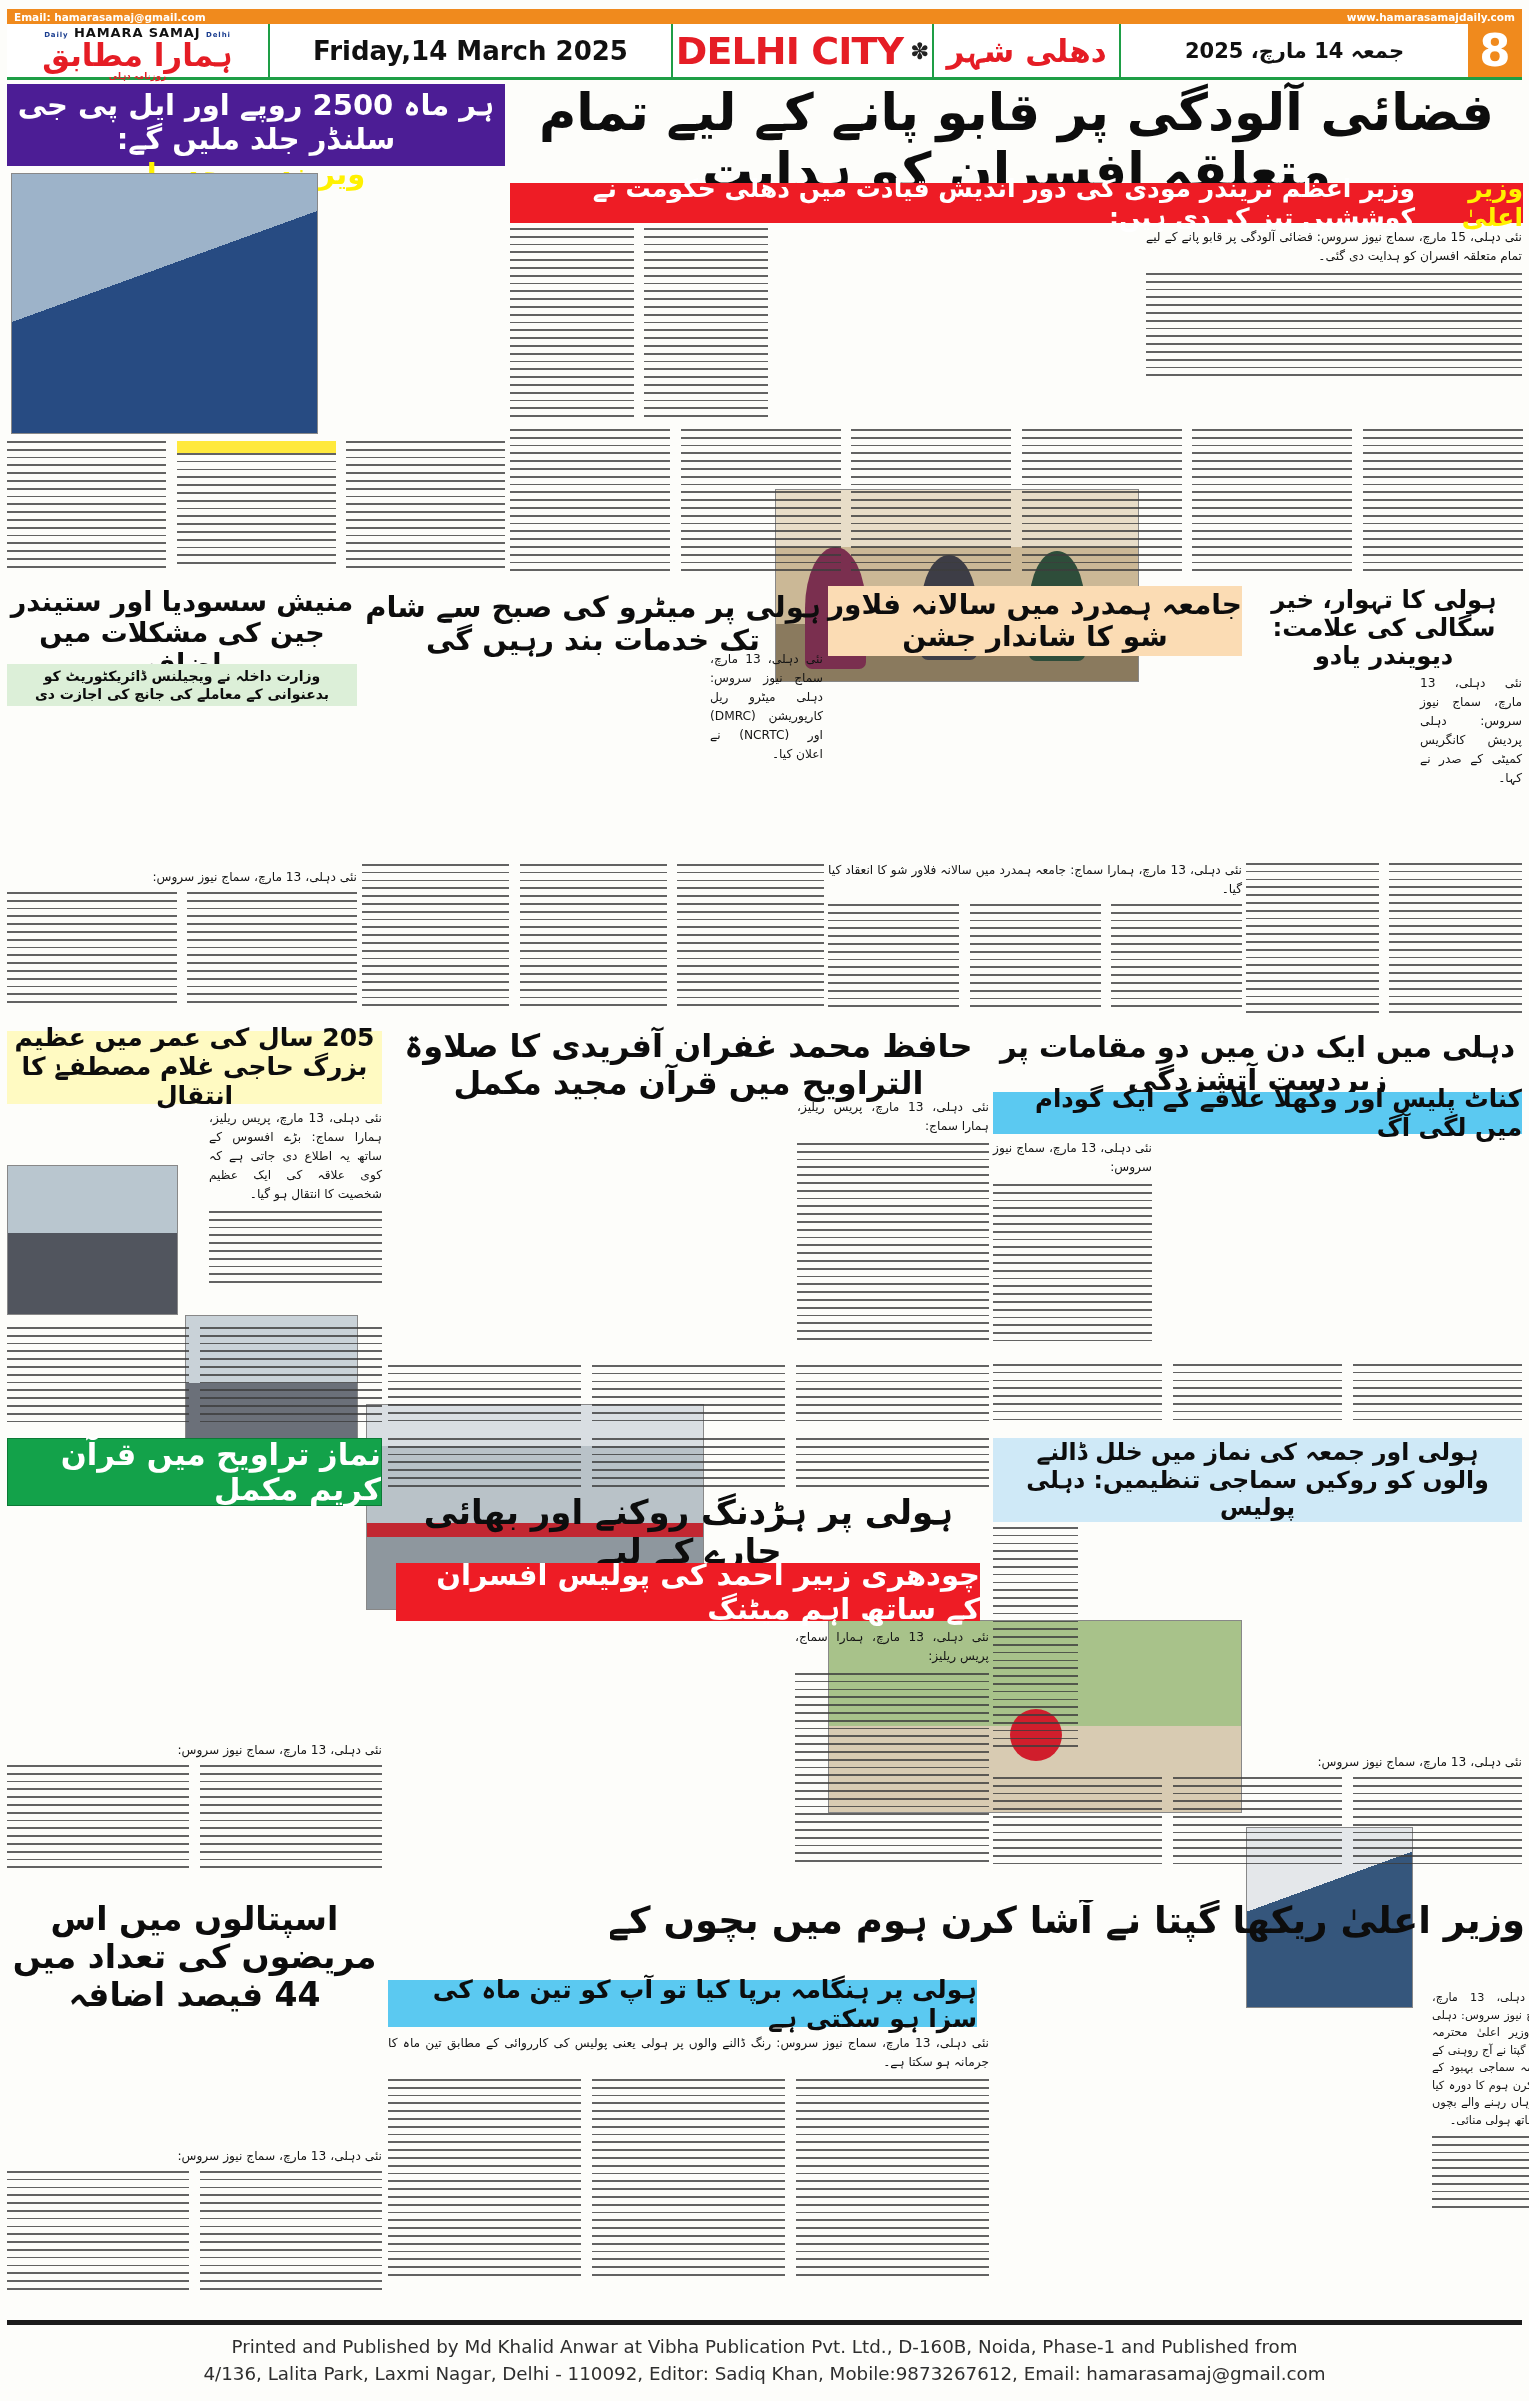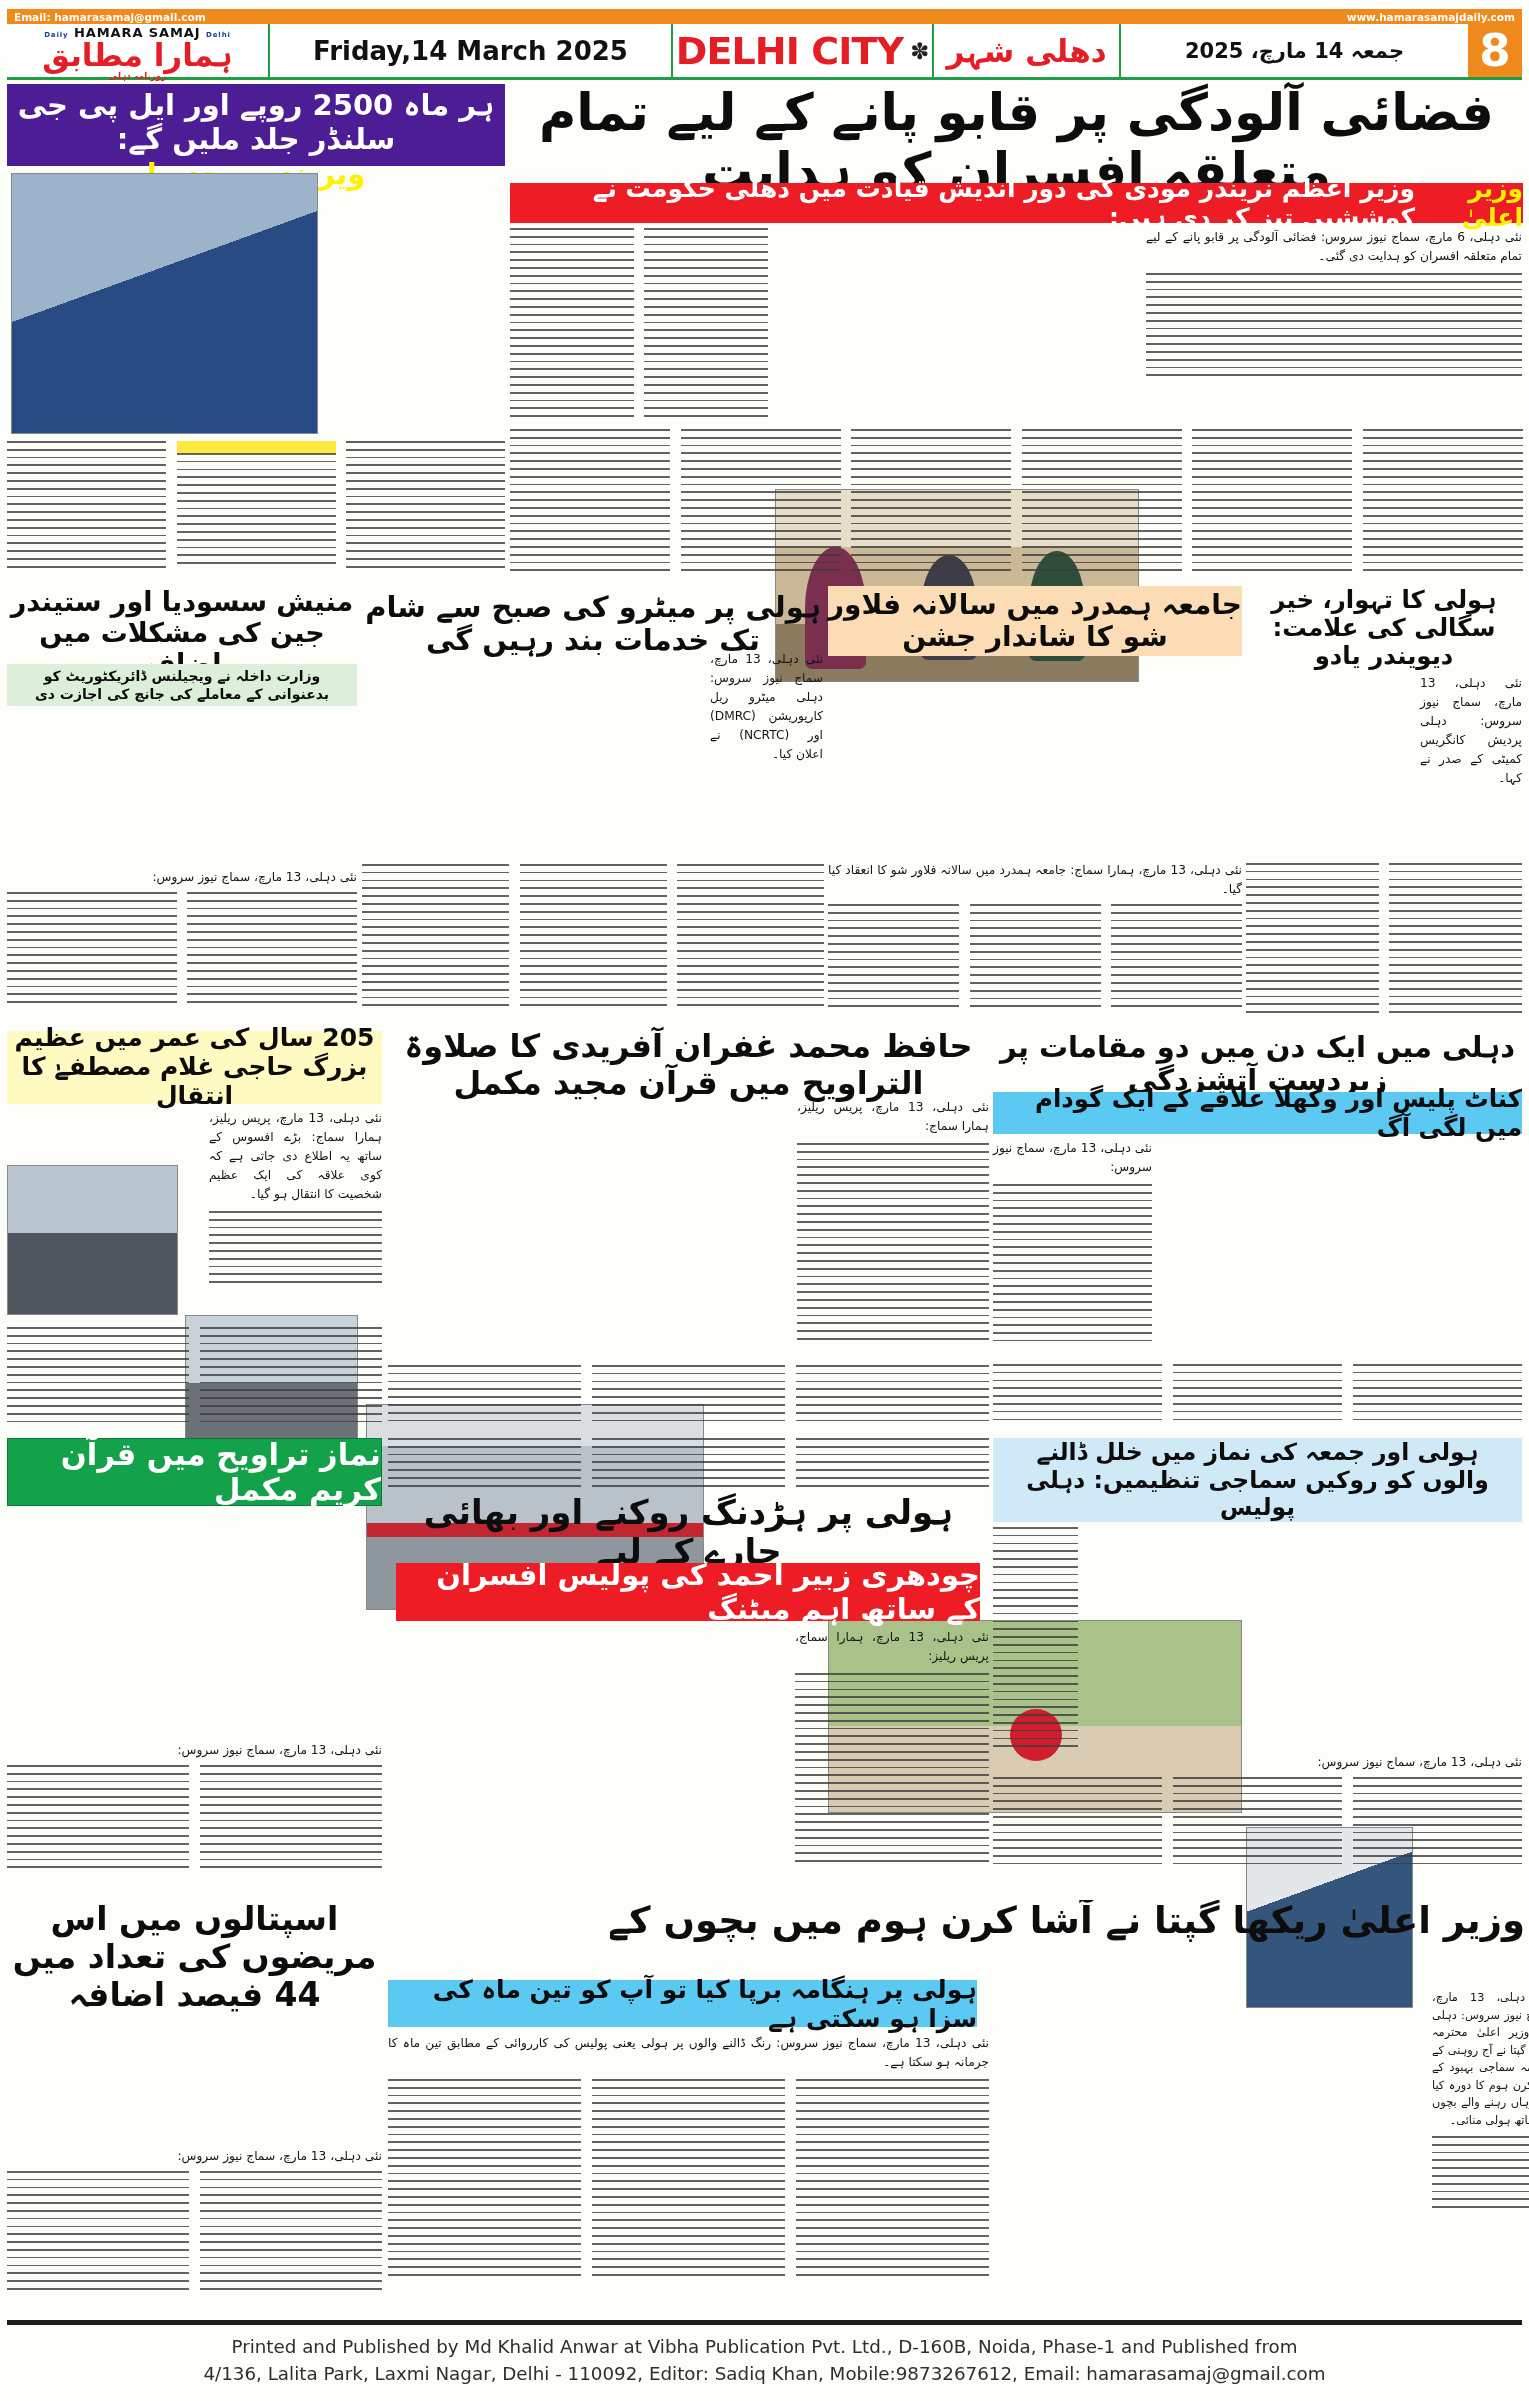--- a/index.html
+++ b/index.html
@@ -162,21 +162,21 @@
       </div>
     <div class="tx"></div>
   </div>
 
   <div class="abs headline lead-head urdu">فضائی آلودگی پر قابو پانے کے لیے تمام متعلقہ افسران کو ہدایت</div>
   <div class="abs lead-red urdu">
     <span class="hl-yellow">وزیر اعلیٰ</span>
     <span>وزیر اعظم نریندر مودی کی دور اندیش قیادت میں دھلی حکومت نے کوششیں تیز کر دی ہیں:</span>
   </div>
   <div class="abs lead-right">
-    <div class="dateline urdu">نئی دہلی، 6 مارچ، سماج نیوز سروس: فضائی آلودگی پر قابو پانے کے لیے تمام متعلقہ افسران کو ہدایت دی گئی۔</div>
+    <div class="dateline urdu">نئی دہلی، 15 مارچ، سماج نیوز سروس: فضائی آلودگی پر قابو پانے کے لیے تمام متعلقہ افسران کو ہدایت دی گئی۔</div>
     <div class="tx" style="height:103px;margin-top:7px;"></div>
   </div>
   <div class="abs lead-left cols">
     <div class="tx"></div>
     <div class="tx"></div>
   </div>
   <div class="abs photo lead-photo">
     <div class="fig" style="left:8%;top:30%;width:61px;height:122px;background:#7a2f4f;"></div>
     <div class="fig" style="left:40%;top:34%;width:56px;height:105px;background:#3d3d46;"></div>
     <div class="fig" style="left:70%;top:32%;width:56px;height:110px;background:#2e4d3a;"></div>

